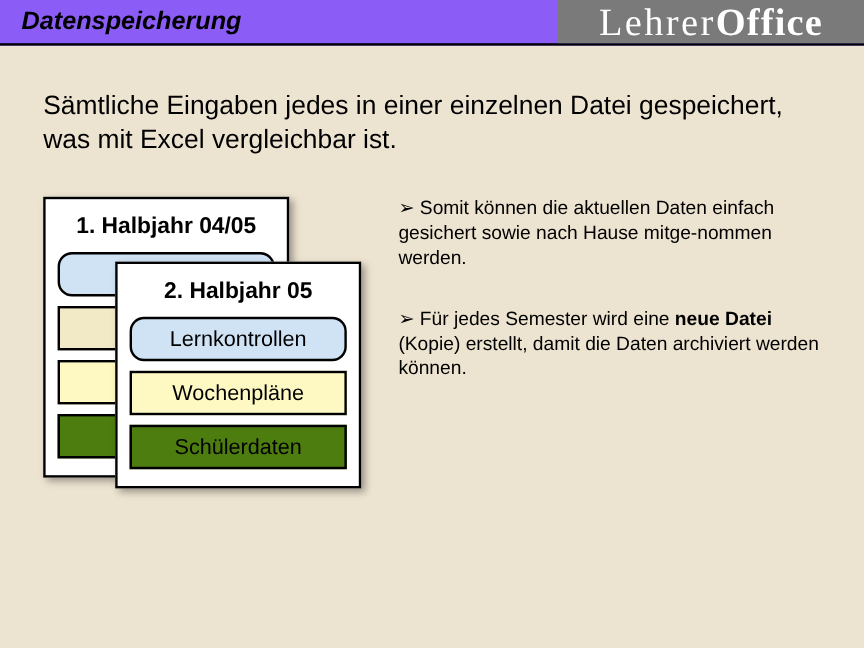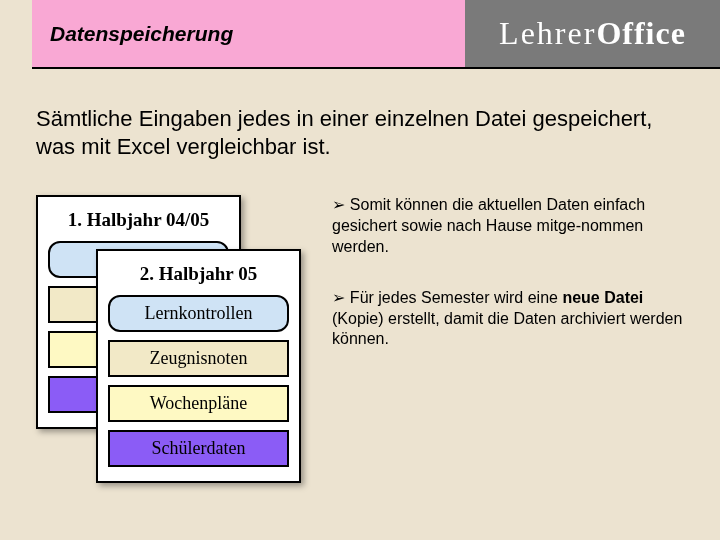--- a/index.html
+++ b/index.html
@@ -5,24 +5,23 @@
   * { box-sizing: border-box; margin: 0; padding: 0; }
   html, body { width: 720px; height: 540px; }
   body {
     font-family: Arial, Helvetica, sans-serif;
     background: #ece3d0;
     position: relative;
   }
   .header {
     display: flex;
     align-items: center;
-    height: 69px;
+    height: 38px;
     border-bottom: 2px solid #000;
-    background: #f9a8d4;
-    margin-left: 32px;
+    background: #8b5cf6;
   }
   .page-title {
     flex: 1;
     font-size: 21px;
     font-weight: bold;
     font-style: italic;
     padding-left: 18px;
   }
   .brand {
     width: 255px;
@@ -47,21 +46,20 @@
   }
   .intro .strong { font-weight: normal; }
 
   .columns { display: flex; gap: 36px; align-items: flex-start; }
 
   .cardstack {
     position: relative;
     width: 260px;
     height: 349px;
     flex: 0 0 auto;
-    font-family: Liberation Serif, serif;
   }
   .card {
     position: absolute;
     width: 205px;
     background: #fff;
     border: 2px solid #000;
     padding: 12px 10px 14px 10px;
     box-shadow: 3px 3px 6px rgba(0,0,0,.35);
   }
   .card.c1 { top: 0; left: 0; }
@@ -76,21 +74,21 @@
     border: 2px solid #000;
     text-align: center;
     font-size: 18px;
     padding: 6px 4px;
     margin-bottom: 8px;
   }
   .item:last-child { margin-bottom: 0; }
   .blue  { background: #cfe3f5; border-radius: 12px; }
   .beige { background: #f2e9c7; }
   .green { background: #fef9c3; }
-  .orange{ background: #8b5cf6; }
+  .orange{ background: #4d7c0f; }
 
   .bullets {
     flex: 1;
     font-size: 16px;
     line-height: 1.3;
   }
   .bullet { margin-bottom: 30px; }
   .arrow {
     font-family: "Segoe UI Symbol","Apple Symbols",sans-serif;
   }
@@ -120,21 +118,20 @@
         <div class="card-title">1. Halbjahr 04/05</div>
         <div class="item blue">&nbsp;</div>
         <div class="item beige">&nbsp;</div>
         <div class="item green">&nbsp;</div>
         <div class="item orange">&nbsp;</div>
       </div>
 
       <div class="card c2">
         <div class="card-title">2. Halbjahr 05</div>
         <div class="item blue">Lernkontrollen</div>
-        <div class="item beige">Zeugnisnoten</div>
         <div class="item green">Wochenpläne</div>
         <div class="item orange">Schülerdaten</div>
       </div>
 
     </div>
 
     <div class="bullets">
       <p class="bullet">
         <span class="arrow">➢</span><span> Somit können die aktuellen Daten einfach gesichert sowie nach Hause mitge‑nommen werden.</span>
       </p>

